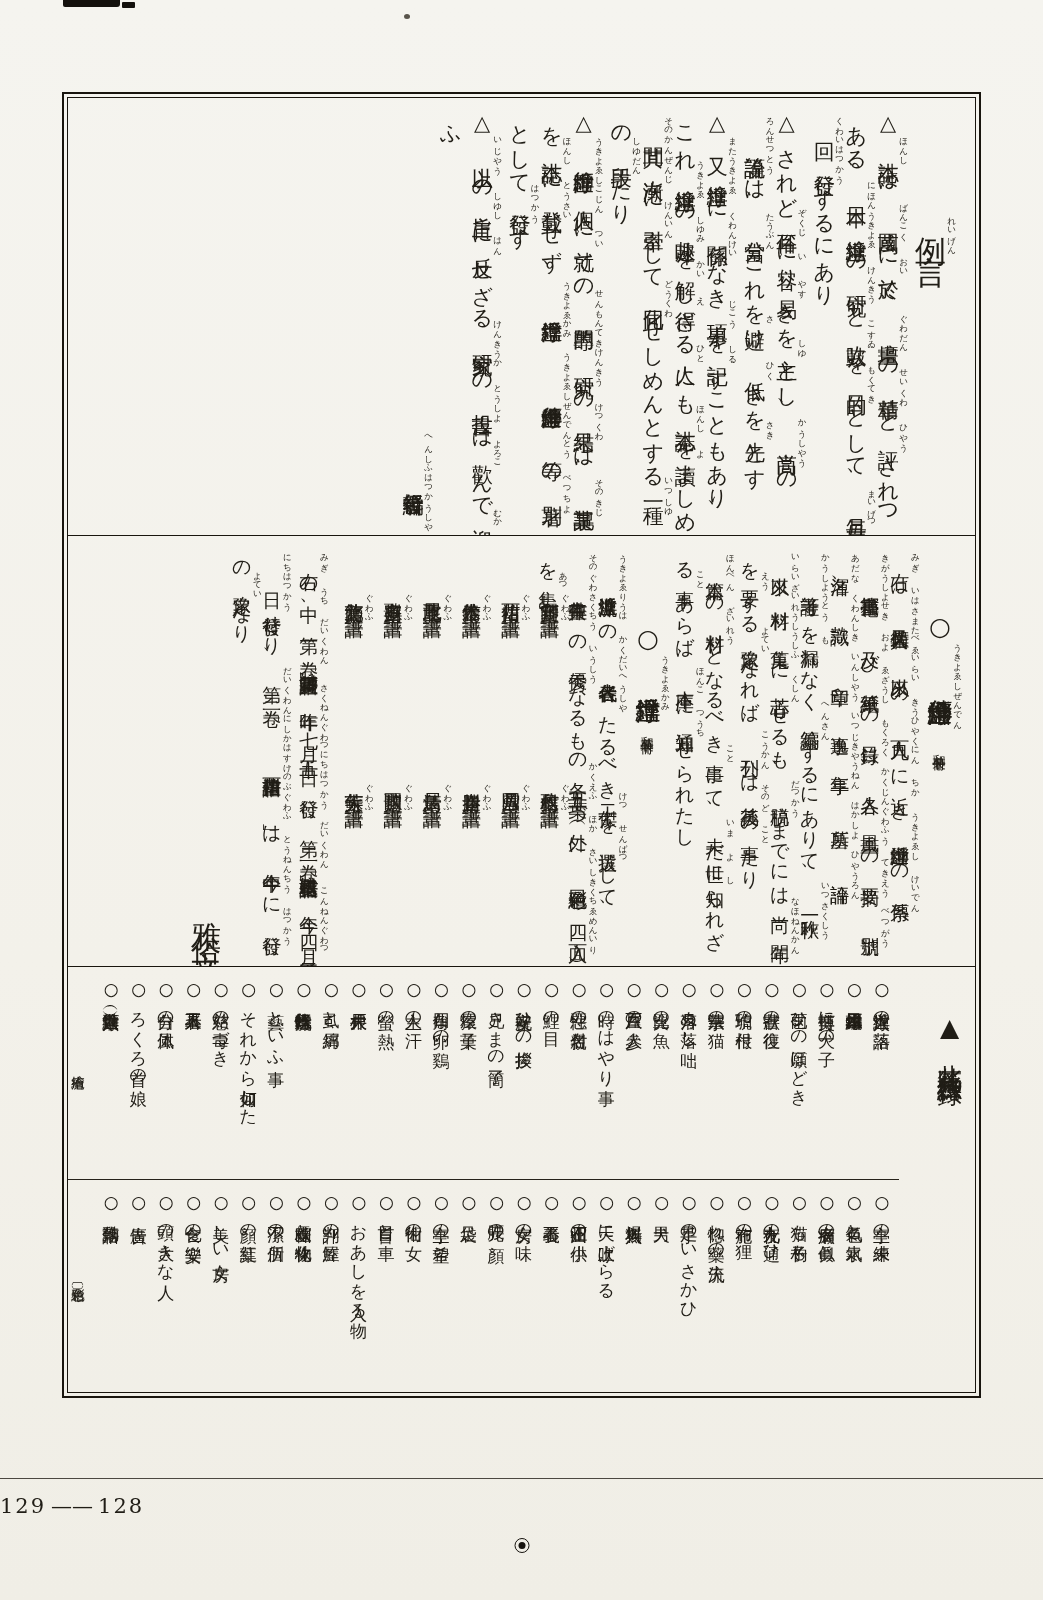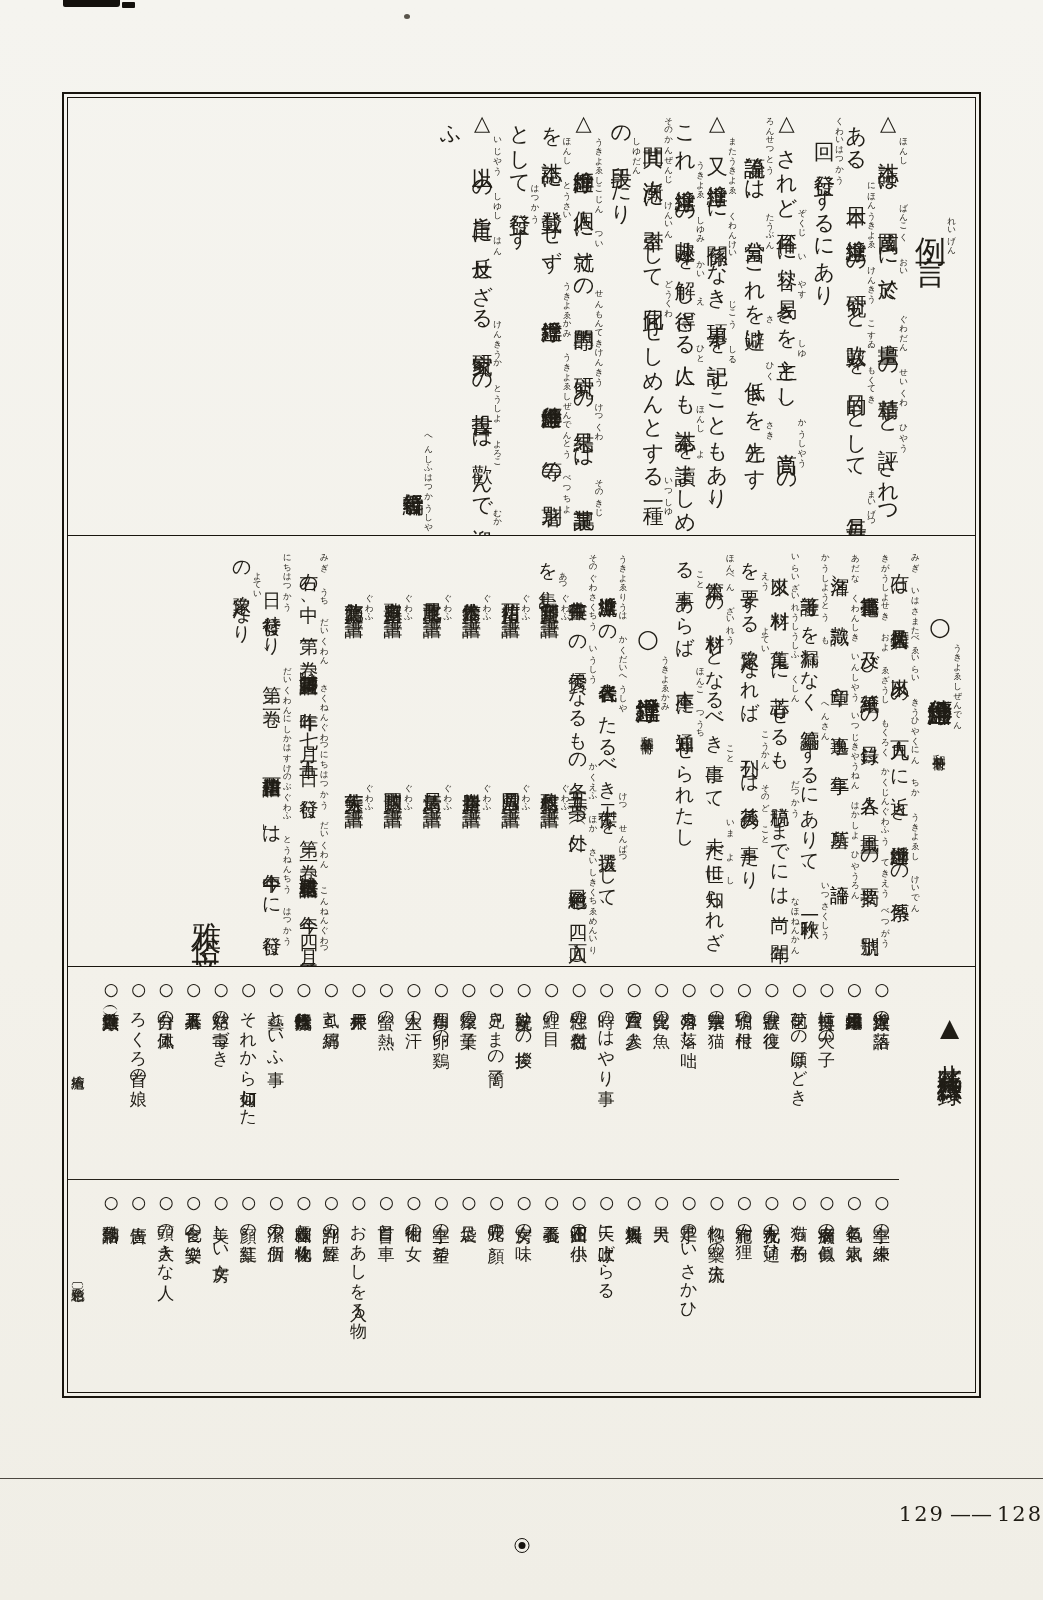--- a/index.html
+++ b/index.html
@@ -55,22 +55,22 @@
     padding:12px 4px 4px 8px;font-size:17px;line-height:1.62;overflow:hidden;}
   .band1{border-bottom:1px solid #26221a;}
   .band p{margin:0;}
   .band .subhead{font-size:13.5px;text-indent:86px;margin-right:8px;margin-left:8px;}
   .entry .mark{letter-spacing:.05em;}
   .cat-head{width:76px;box-sizing:border-box;writing-mode:vertical-rl;font-size:25px;
     line-height:1.3;text-indent:38px;letter-spacing:.1em;padding:8px 10px 0 0;}
 
   
   .footer-rule{position:absolute;left:0;top:1478px;width:1043px;border-top:1px solid #4c4841;}
-  .pagenums{position:absolute;top:1494px;left:0;width:100%;text-align:right;
-    font-size:21px;letter-spacing:2px;margin-top:8px;}
+  .pagenums{position:absolute;top:1494px;left:0;width:100%;text-align:left;
+    font-size:21px;letter-spacing:2px;}
   .pagenums .dash{letter-spacing:0;margin:0 5px;}
   .regmark{position:absolute;top:1538px;left:50%;transform:translateX(-50%);
     width:15px;height:15px;border:1.5px solid #17140f;border-radius:50%;
     display:flex;align-items:center;justify-content:center;box-sizing:border-box;}
   .regmark .dot{width:7px;height:7px;border-radius:50%;background:#17140f;}
 </style>
 </head>
 <body>
 
 <div class="sheet">

